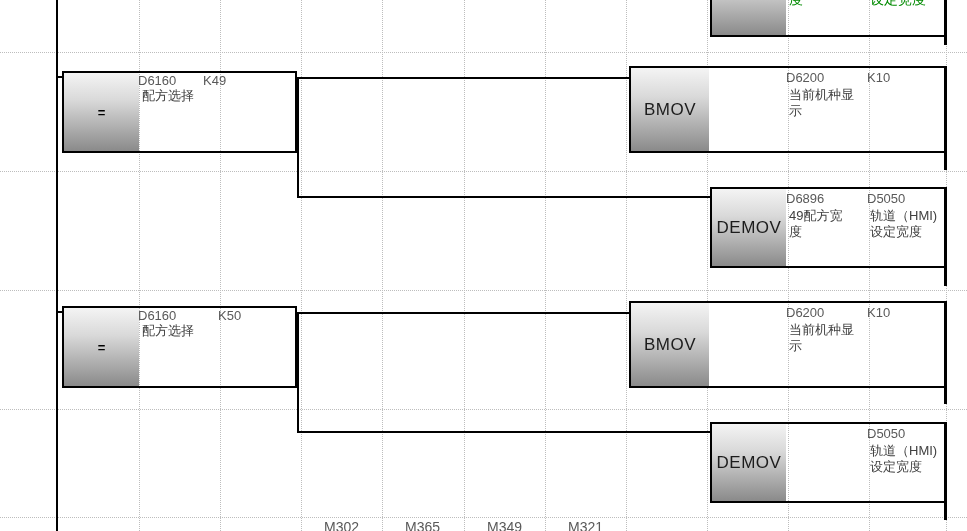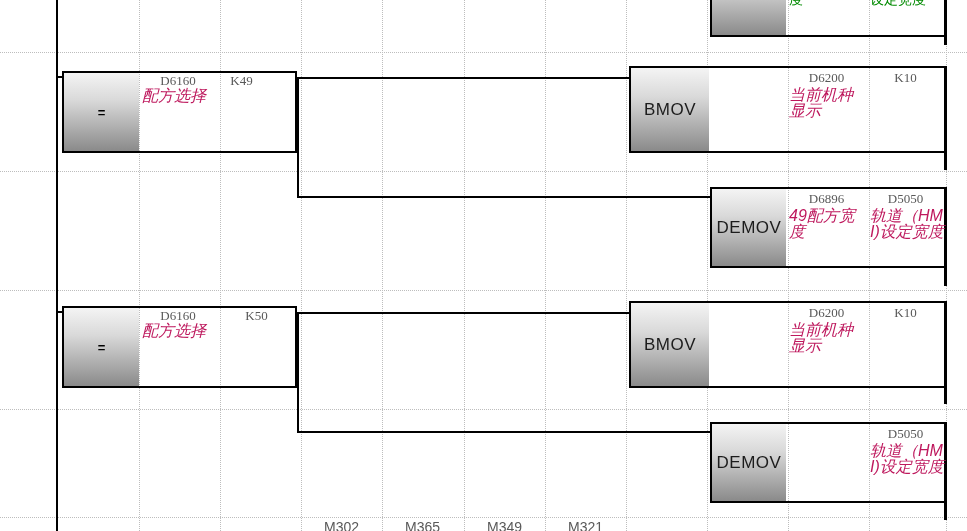--- a/index.html
+++ b/index.html
@@ -10,22 +10,22 @@
   .vgrid{position:absolute;top:0;bottom:0;width:0;border-left:1px dotted #bdbdbd;}
   .hgrid{position:absolute;left:0;right:0;height:0;border-top:1px dotted #bdbdbd;}
   .rail{position:absolute;background:#000;}
   .wire{position:absolute;background:#000;height:2px;}
   .wirev{position:absolute;background:#000;width:2px;}
   .box{position:absolute;border:2px solid #000;box-sizing:border-box;background:transparent;}
   .gcell{position:absolute;left:0;top:0;bottom:0;background:linear-gradient(180deg,#f4f4f4 0%,#d9d9d9 35%,#8a8a8a 100%);
          display:flex;align-items:center;justify-content:center;}
   .ins{font-size:17px;color:#1c1c1c;letter-spacing:0.5px;}
   .opq{font-size:13px;font-weight:bold;color:#000;}
-  .dev{position:absolute;font-size:13px;color:#595959;text-align:center;white-space:nowrap;font-family:Liberation Serif, serif;}
-  .cmt{position:absolute;font-size:16px;line-height:16px;color:#be185d;word-break:break-all;font-style:italic;}
+  .dev{position:absolute;font-size:13px;color:#595959;text-align:left;white-space:nowrap;}
+  .cmt{position:absolute;font-size:13px;line-height:16px;color:#404040;word-break:break-all;}
   .opcell{position:absolute;top:0;bottom:0;}
   .opcell .dev{left:0;right:0;top:2px;}
   .opcell .cmt{left:3px;top:19px;}
   .mlabel{position:absolute;top:519px;font-size:14px;color:#595959;text-align:center;width:81px;}
   .frag{position:absolute;top:-9px;font-size:14px;color:#008a00;white-space:nowrap;}
 </style>
 </head>
 <body>
 
 <div id="canvas">

